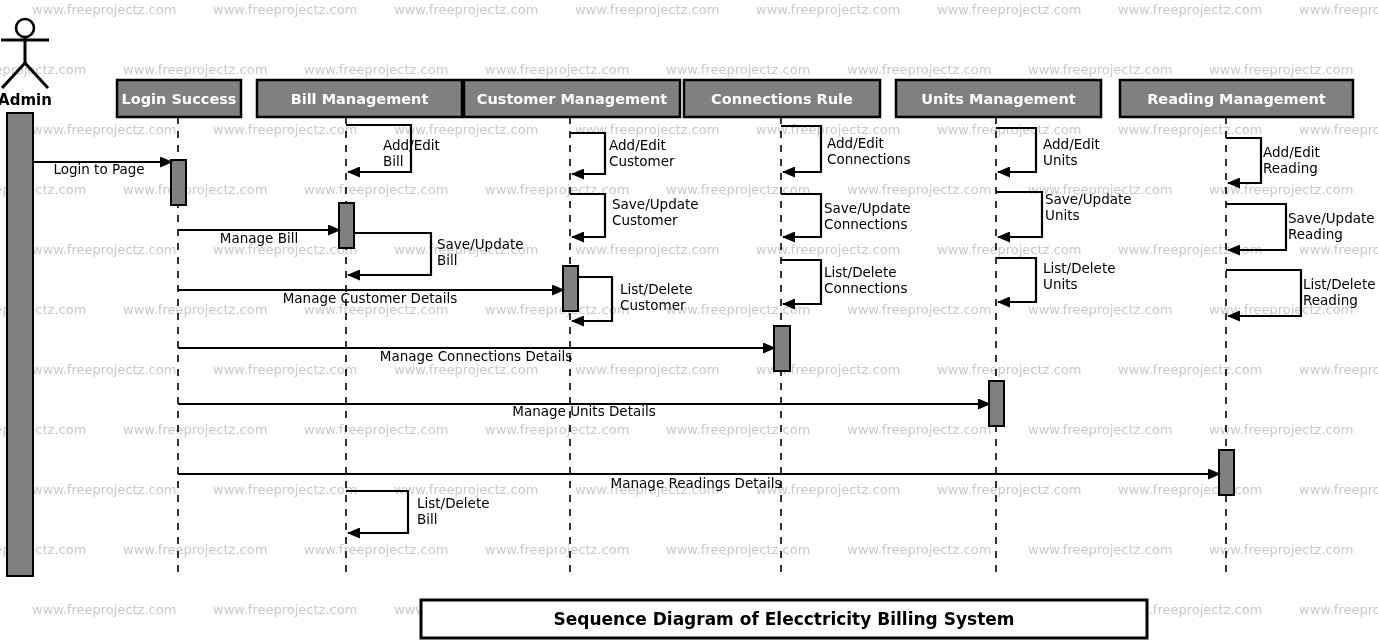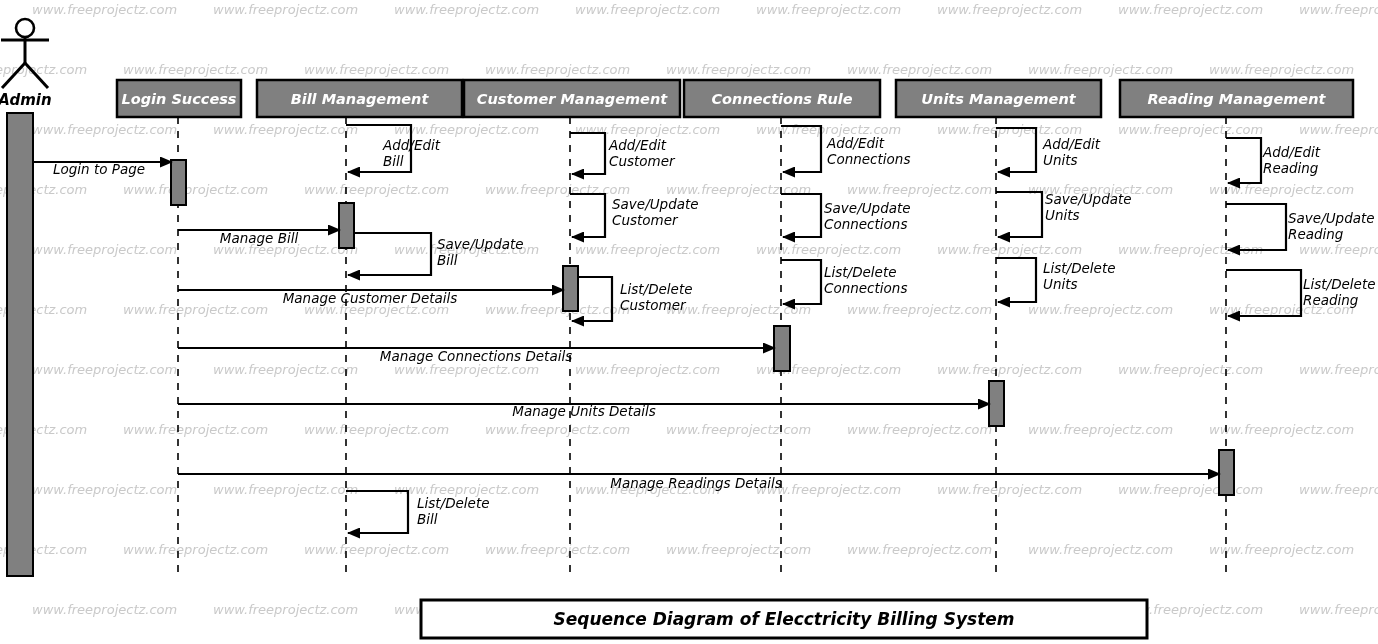--- a/index.html
+++ b/index.html
@@ -8,21 +8,20 @@
     margin: 0; padding: 0;
     background: #ffffff;
     font-family: "DejaVu Sans", "Liberation Sans", sans-serif;
   }
   #canvas {
     position: relative;
     width: 1378px;
     height: 644px;
     overflow: hidden;
     background: #ffffff;
-    font-style: italic;
   }
   #watermark-layer, #diagram-layer {
     position: absolute;
     left: 0; top: 0;
     width: 1378px;
     height: 644px;
   }
   #watermark-layer { z-index: 1; }
   #diagram-layer  { z-index: 2; }
   .wm-text {

